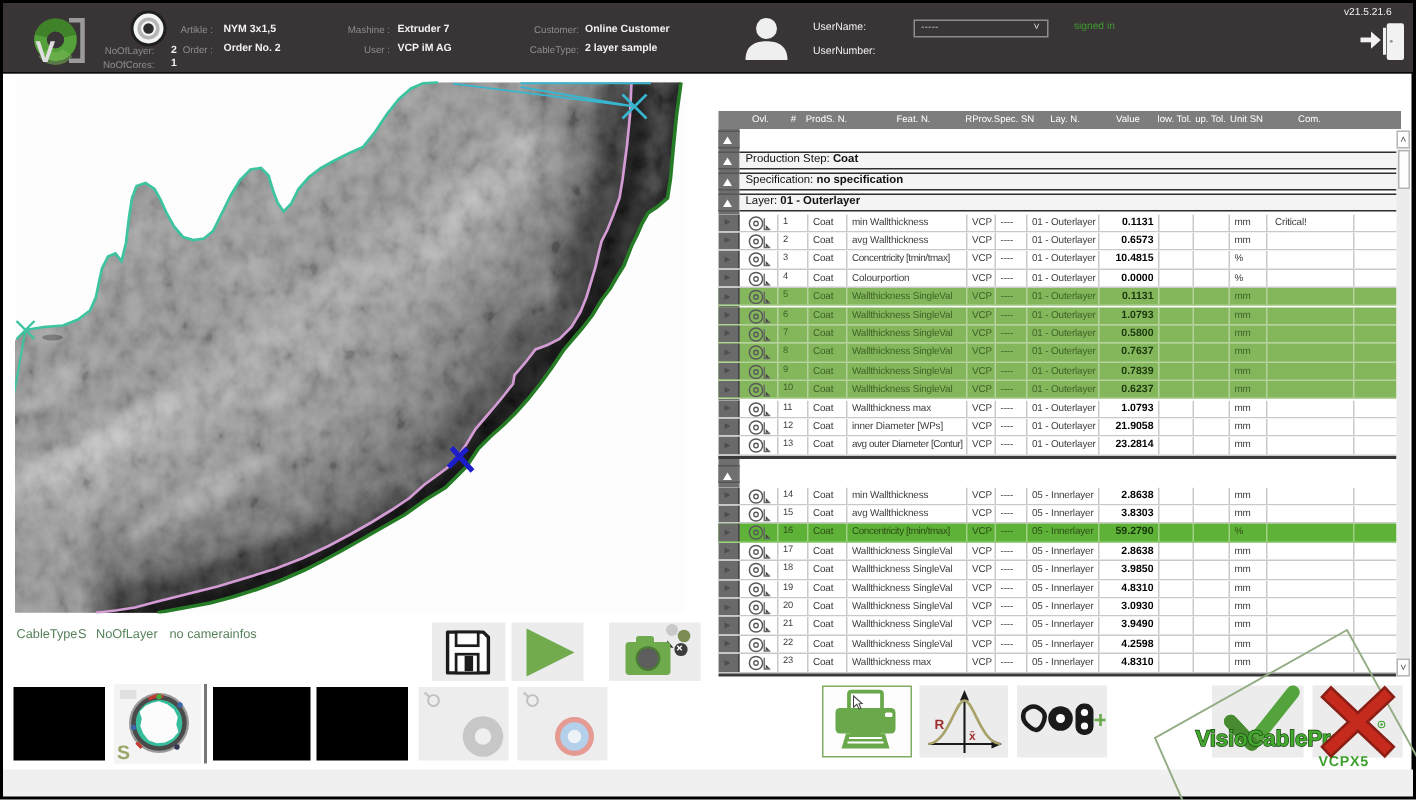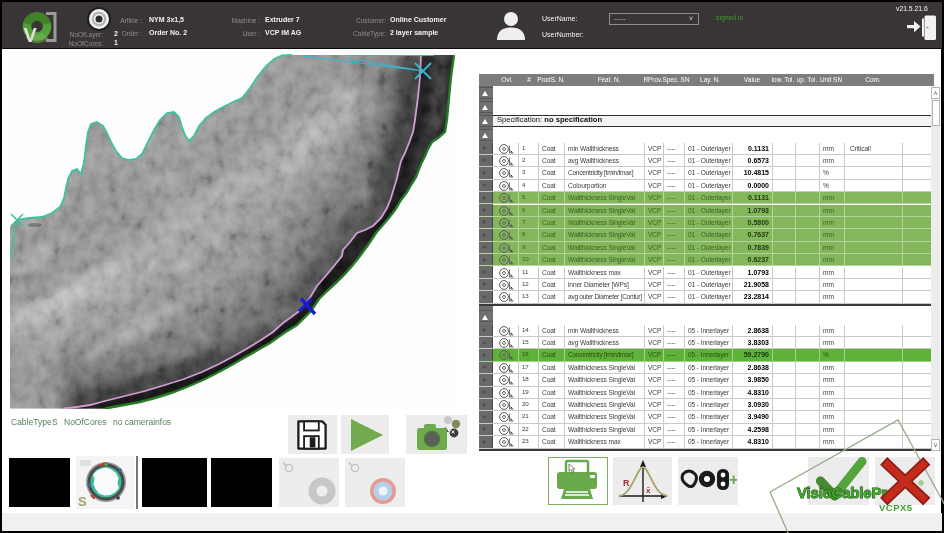--- a/index.html
+++ b/index.html
@@ -209,21 +209,21 @@
 <path d="M413 61 L429 77 M429 61 L413 77" stroke="#38b6cf" stroke-width="1.8"></path>
 <path d="M15 218 L6 268" stroke="#3cc3a0" stroke-width="1.4"></path>
 <path d="M9 212 L21 224 M21 212 L9 224" stroke="#3cc3a0" stroke-width="1.6"></path>
 
 <path d="M299 296.5 L313 312" stroke="#1c1ccc" stroke-width="3.4"></path>
 <path d="M309.5 297 L297 309.5" stroke="#1c1ccc" stroke-width="3.4"></path>
 </svg>
   <div id="measline">
     <span style="left:0">CableType</span>
       <span style="left:41px">S</span>
-    <span style="left:53px">NoOfCores</span>
+    <span style="left:53px">NoOfLayer</span>
       <span style="left:102px">no camerainfos</span>
   </div>
 
   <div class="btn" style="left:285.5px;top:413px;width:49px;height:39px">
       <svg width="34" height="34" viewBox="0 0 30 30">
 <path d="M3 3 H24 L27 6 V27 H3 Z" fill="#fff" stroke="#1c1c1c" stroke-width="2" stroke-linejoin="round"></path>
 <rect x="8" y="3" width="13" height="8" fill="#fff" stroke="#1c1c1c" stroke-width="1.6"></rect>
 <rect x="8" y="16" width="13" height="11" fill="#fff" stroke="#1c1c1c" stroke-width="1.6"></rect>
 <rect x="13" y="17" width="5" height="9" fill="#1c1c1c"></rect>
 </svg>
@@ -341,27 +341,29 @@
       <div class="hc" style="left:308px">up. Tol.</div>
       <div class="hc" style="left:332px">Unit SN</div>
       <div class="hc" style="left:374px">Com.</div>
     </div>
   <div class="gbtn" style="top:84.5px">
       <span class="tri"></span>
     </div>
     <div class="gbtn" style="top:98.5px">
       <span class="tri"></span>
     </div>
+    <div class="gbar" style="top:98.5px">Production Step: <b>Coat</b></div>
     <div class="gbtn" style="top:112.5px">
       <span class="tri"></span>
     </div>
     <div class="gbar" style="top:112.5px">Specification: <b>no specification</b></div>
     <div class="gbtn" style="top:126.5px">
       <span class="tri"></span>
     </div>
+    <div class="gbar" style="top:126.5px">Layer: <b>01 - Outerlayer</b></div>
     <div class="gbtn" style="top:308.2px">
       <span class="tri"></span>
     </div>
   <div class="drow" style="top:140.5px;height:12.4px;background:#fff;border-bottom:1px solid #c9c9c9">
       <div class="c sel" style="width:14px">
         <span class="selmark"></span>
       </div>
       <div class="c" style="width:26px;border-right:1px solid #c9c9c9">
         <svg width="22" height="12" viewBox="0 0 22 12" style="display:block;margin:0 auto">
           <circle cx="9" cy="6" r="4.4" fill="none" stroke="#5a5a5a" stroke-width="1"></circle>

